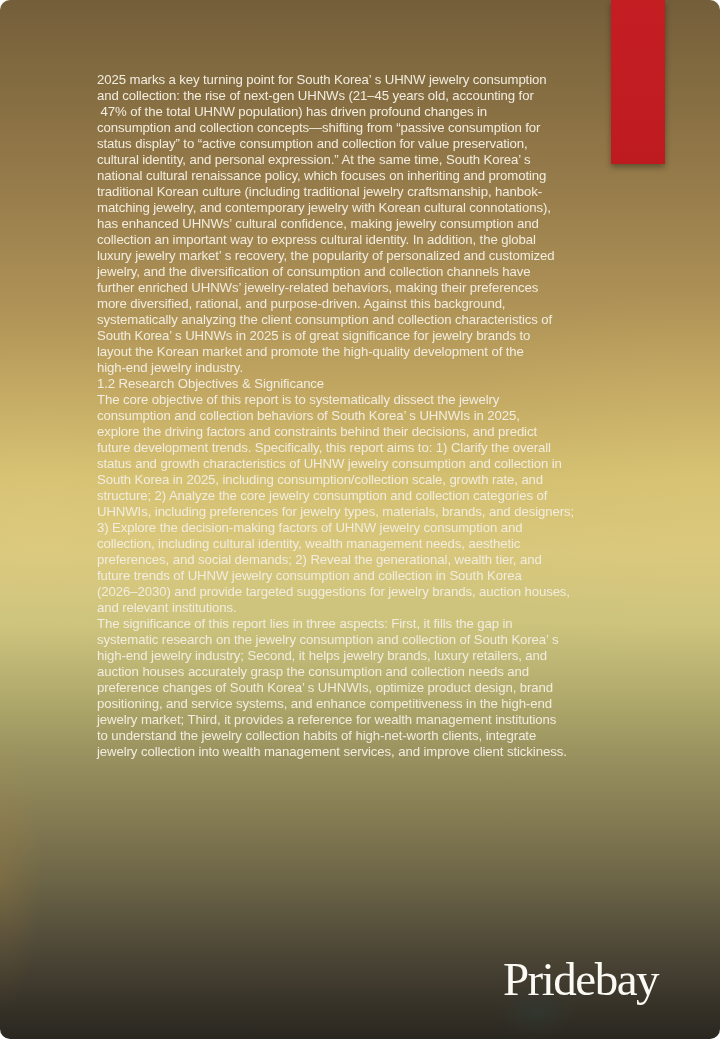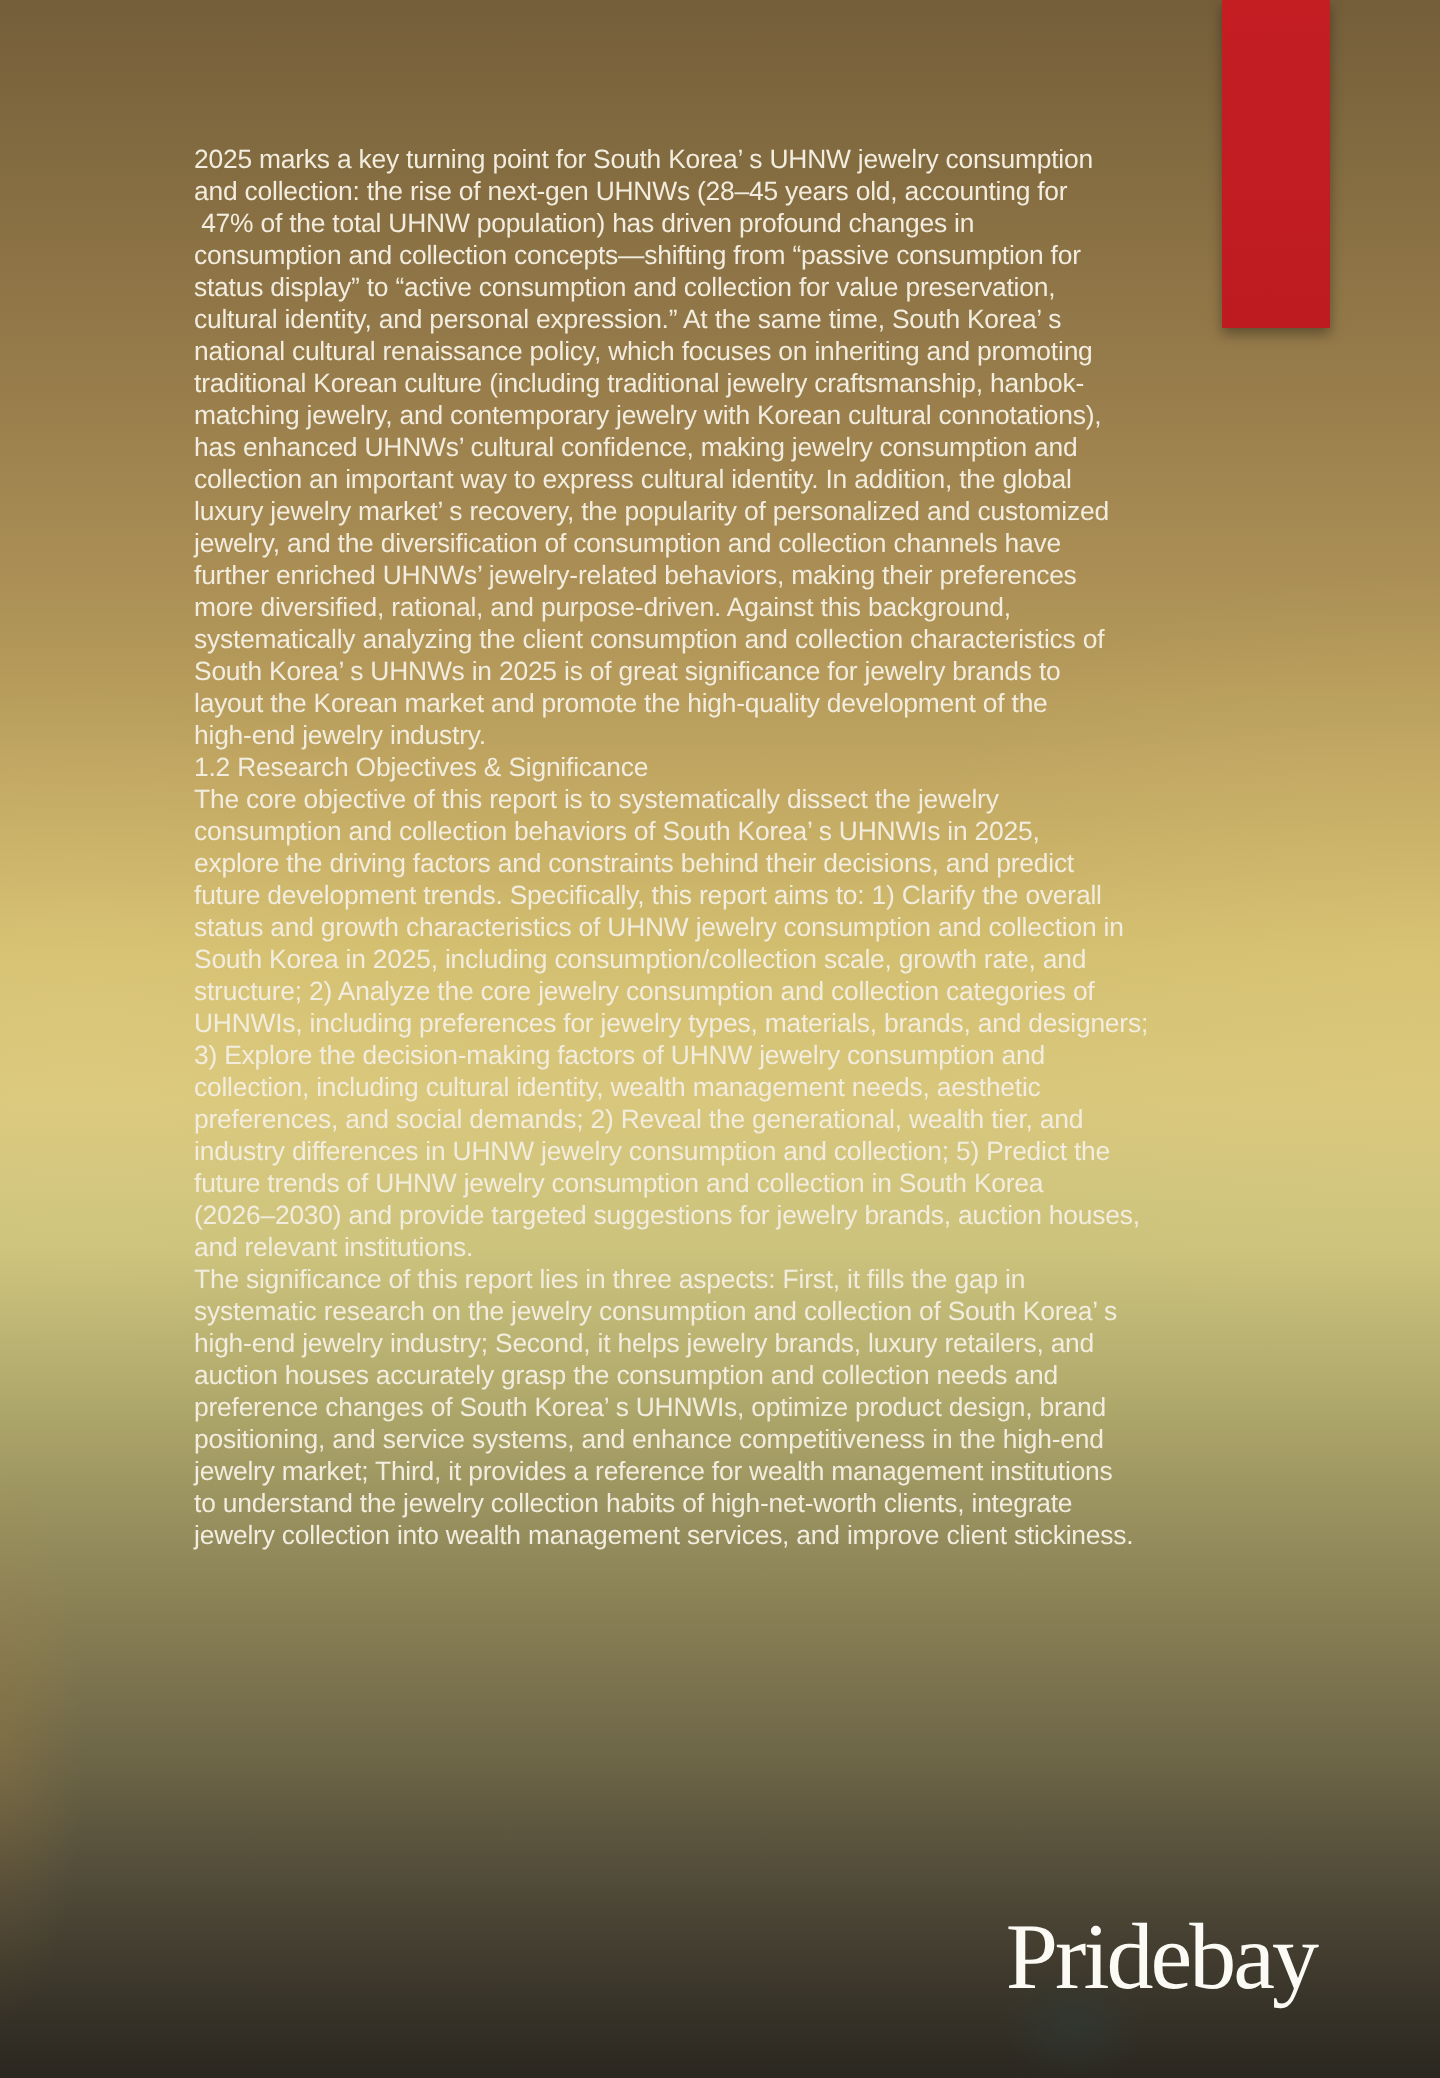--- a/index.html
+++ b/index.html
@@ -15,20 +15,21 @@
     height: 1039px;
     background:
       radial-gradient(ellipse 52px 40px at 537px 1012px, rgba(45,62,56,0.45), rgba(45,62,56,0) 70%),
       radial-gradient(ellipse 330px 240px at 6% 49%, rgba(242,219,142,0.18), rgba(242,219,142,0) 70%),
       radial-gradient(ellipse 380px 280px at 98% 46%, rgba(240,215,135,0.16), rgba(240,215,135,0) 70%),
       radial-gradient(ellipse 60px 200px at 0% 84%, rgba(190,140,60,0.18), rgba(190,140,60,0) 70%),
       linear-gradient(180deg,
         #745E3A 0%, #846C41 8%, #977C4B 18%, #AB8F55 28%, #C2A862 38%,
         #D3BF70 46%, #D8C77C 53%, #CCC37D 60%, #B1AA6C 67%, #98905E 73%,
         #837A52 79%, #6B6446 85%, #4F4938 91%, #3A352A 96%, #2A2720 100%);
+    border-radius: 10px;
   }
   .ribbon {
     position: absolute;
     left: 611px;
     top: 0;
     width: 54px;
     height: 164px;
     background: linear-gradient(180deg, #C41E23 0%, #BE1B20 100%);
     box-shadow: 0 3px 6px rgba(0,0,0,0.35);
   }
@@ -60,21 +61,21 @@
 </style>
 </head>
 <body>
 
 <div class="page">
   <div class="ribbon"></div>
 
   <div class="text-block">
     <div>
         <div class="text-line">2025 marks a key turning point for South Korea’ s UHNW jewelry consumption</div>
-        <div class="text-line">and collection: the rise of next-gen UHNWs (28–45 years old, accounting for</div>
+        <div class="text-line">and collection: the rise of next-gen UHNWs (21–45 years old, accounting for</div>
         <div class="text-line"> 47% of the total UHNW population) has driven profound changes in</div>
         <div class="text-line">consumption and collection concepts—shifting from “passive consumption for</div>
         <div class="text-line">status display” to “active consumption and collection for value preservation,</div>
         <div class="text-line">cultural identity, and personal expression.” At the same time, South Korea’ s</div>
         <div class="text-line">national cultural renaissance policy, which focuses on inheriting and promoting</div>
         <div class="text-line">traditional Korean culture (including traditional jewelry craftsmanship, hanbok-</div>
         <div class="text-line">matching jewelry, and contemporary jewelry with Korean cultural connotations),</div>
         <div class="text-line">has enhanced UHNWs’ cultural confidence, making jewelry consumption and</div>
         <div class="text-line">collection an important way to express cultural identity. In addition, the global</div>
         <div class="text-line">luxury jewelry market’ s recovery, the popularity of personalized and customized</div>
@@ -92,21 +93,20 @@
         <div class="text-line">consumption and collection behaviors of South Korea’ s UHNWIs in 2025,</div>
         <div class="text-line">explore the driving factors and constraints behind their decisions, and predict</div>
         <div class="text-line">future development trends. Specifically, this report aims to: 1) Clarify the overall</div>
         <div class="text-line">status and growth characteristics of UHNW jewelry consumption and collection in</div>
         <div class="text-line">South Korea in 2025, including consumption/collection scale, growth rate, and</div>
         <div class="text-line">structure; 2) Analyze the core jewelry consumption and collection categories of</div>
         <div class="text-line">UHNWIs, including preferences for jewelry types, materials, brands, and designers;</div>
         <div class="text-line">3) Explore the decision-making factors of UHNW jewelry consumption and</div>
         <div class="text-line">collection, including cultural identity, wealth management needs, aesthetic</div>
         <div class="text-line">preferences, and social demands; 2) Reveal the generational, wealth tier, and</div>
-        <div class="text-line">industry differences in UHNW jewelry consumption and collection; 5) Predict the</div>
         <div class="text-line">future trends of UHNW jewelry consumption and collection in South Korea</div>
         <div class="text-line">(2026–2030) and provide targeted suggestions for jewelry brands, auction houses,</div>
         <div class="text-line">and relevant institutions.</div>
       </div>
     <div>
         <div class="text-line">The significance of this report lies in three aspects: First, it fills the gap in</div>
         <div class="text-line">systematic research on the jewelry consumption and collection of South Korea’ s</div>
         <div class="text-line">high-end jewelry industry; Second, it helps jewelry brands, luxury retailers, and</div>
         <div class="text-line">auction houses accurately grasp the consumption and collection needs and</div>
         <div class="text-line">preference changes of South Korea’ s UHNWIs, optimize product design, brand</div>

